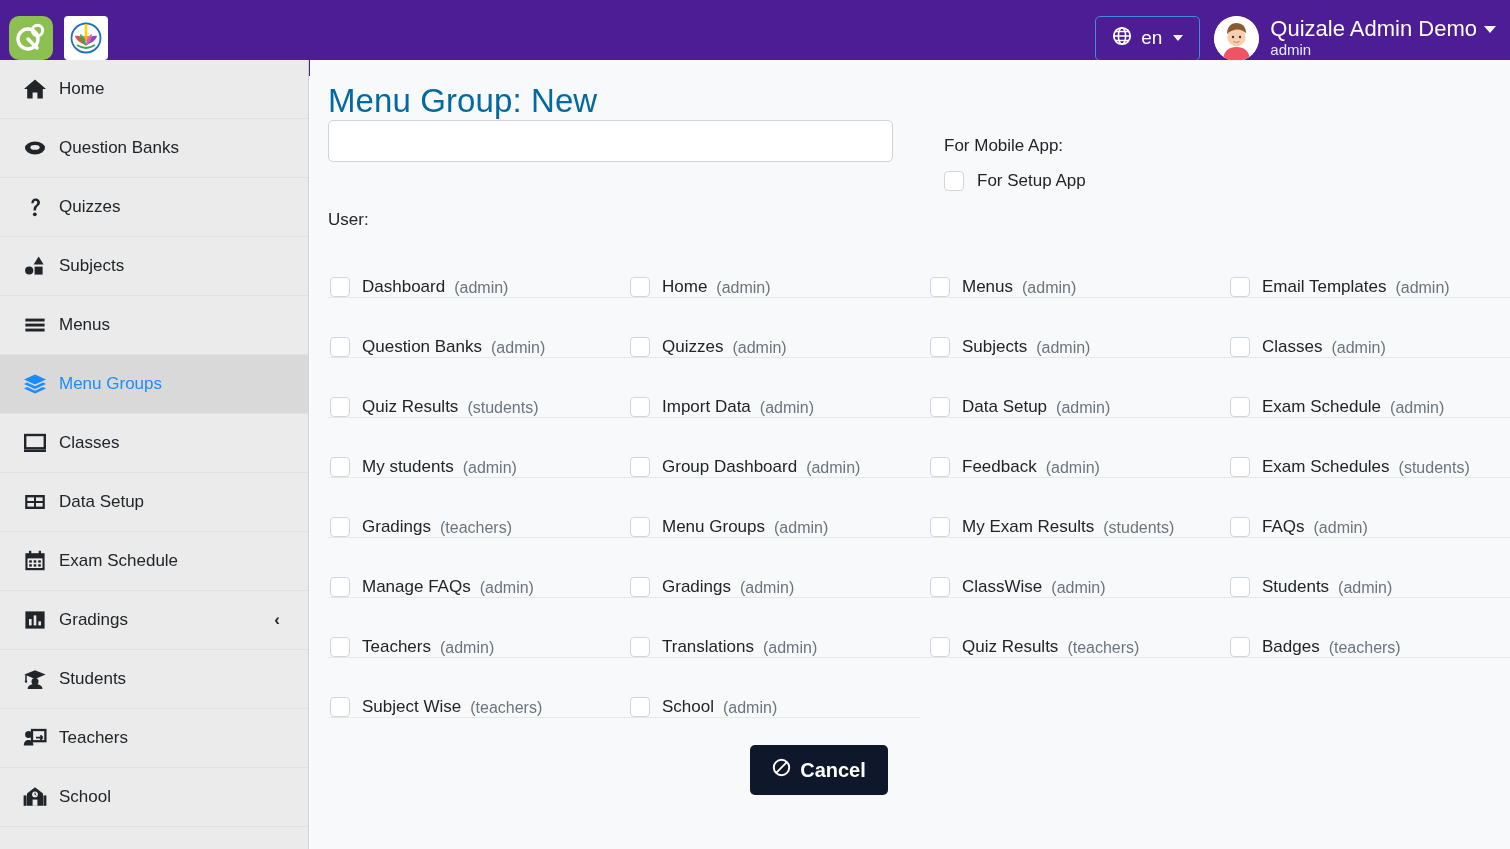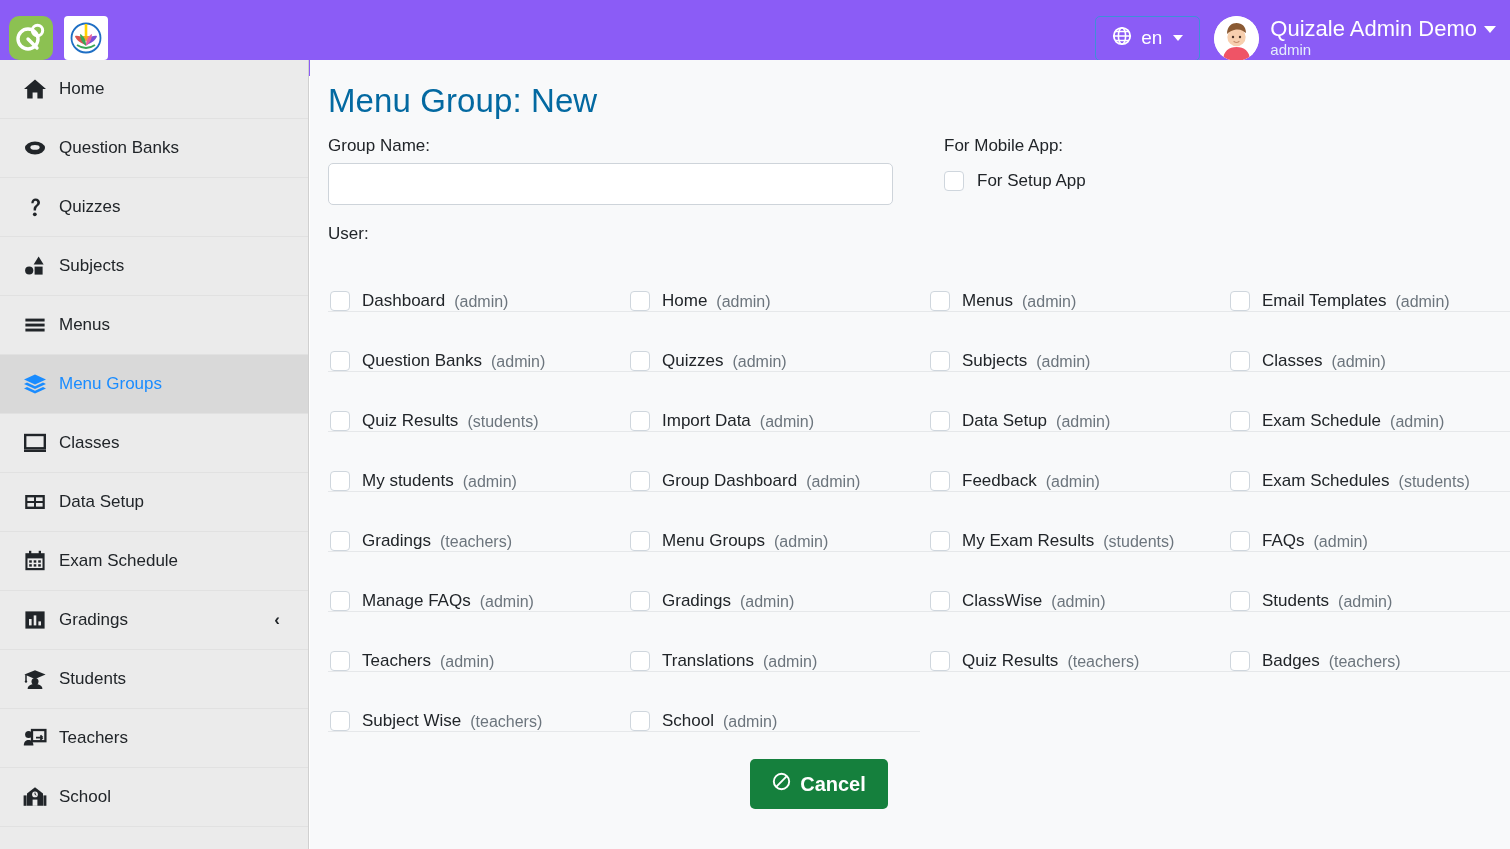--- a/index.html
+++ b/index.html
@@ -8,21 +8,21 @@
     width: 1510px; height: 849px;
     overflow: hidden;
     font-family: "Liberation Sans", sans-serif;
     background: #ffffff;
   }
 
   
   .topbar {
     position: absolute; top: 0; left: 0;
     width: 1510px; height: 76px;
-    background: #8b5cf6;
+    background: #4c1d95;
     display: flex; align-items: center;
   }
   .brand-logos { display: flex; align-items: center; gap: 11px; padding-left: 9px; }
   .logo-tile {
     width: 44px; height: 44px; border-radius: 10px;
     display: flex; align-items: center; justify-content: center;
     overflow: hidden; flex: 0 0 auto;
   }
   .logo-green { background: #8cc152; }
   .logo-white { background: #ffffff; border-radius: 4px; }
@@ -154,21 +154,21 @@
     margin-top: 27px; padding-right: 200px;
   }
   .btn {
     display: flex; align-items: center; gap: 9px;
     border: none; border-radius: 5px;
     font-size: 20px; font-weight: 700; color: #ffffff;
     padding: 13px 22px; cursor: pointer;
     font-family: "Liberation Sans", sans-serif;
   }
   .btn-submit { background: #0761bd; }
-  .btn-cancel { background: #15803d; }
+  .btn-cancel { background: #0f172a; }
 </style>
 </head>
 <body>
 
 <div class="topbar">
   <div class="brand-logos">
     <div class="logo-tile logo-green">
       <svg width="40" height="40" viewBox="0 0 40 40" aria-hidden="true">
         <circle cx="17" cy="21" r="10" fill="none" stroke="#fff" stroke-width="3.4"></circle>
         <path d="M17 21 L26 30" stroke="#fff" stroke-width="3.4" stroke-linecap="round"></path>
@@ -369,21 +369,20 @@
       <span class="side-label">School</span>
     </div>
   </nav>
 
 <main class="main">
   <div class="page-title">Menu Group: New</div>
 
   <div class="form-area">
     <div class="field-row">
       <div class="field-left">
-        <div class="field-label">Group Name:</div>
         <input class="text-input" type="text" placeholder="" style="">
       </div>
       <div class="field-right">
         <div class="field-label">For Mobile App:</div>
         <div class="mobile-check">
           <span class="cb"></span>
           <span class="cb-label">For Setup App</span>
         </div>
       </div>
     </div>

